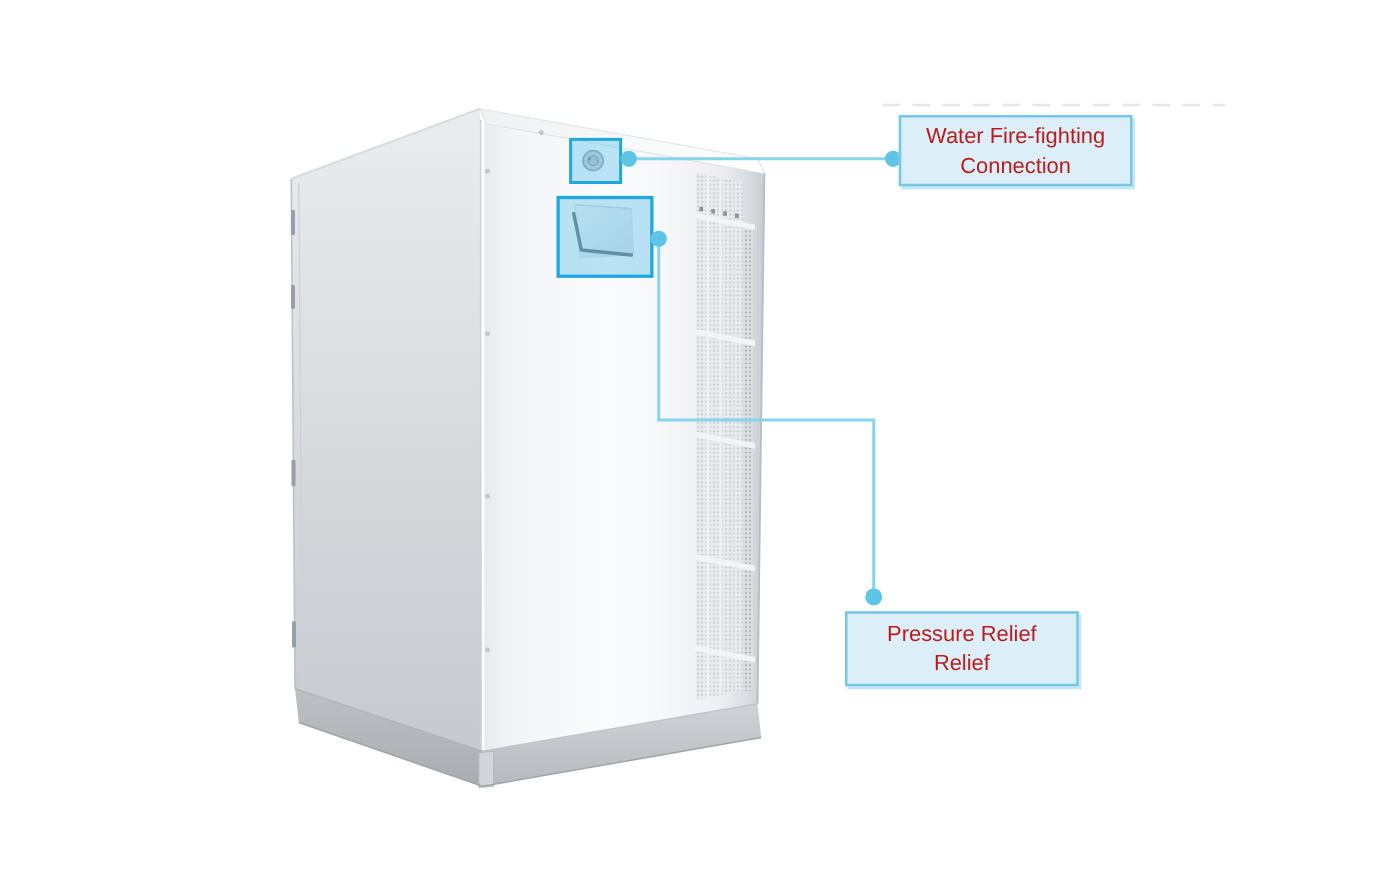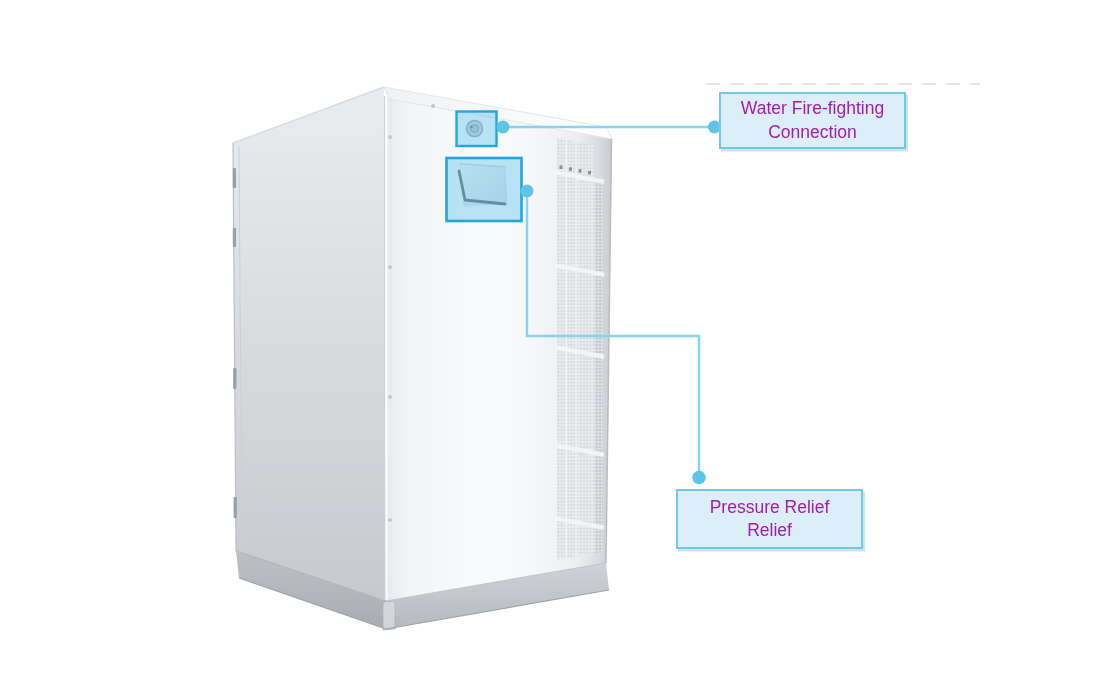--- a/index.html
+++ b/index.html
@@ -17,21 +17,21 @@
     background: #dceef8;
     border: 2px solid #72c8e5;
     box-shadow: 2px 2.5px 0 rgba(130,200,228,0.45);
     display: flex;
     flex-direction: column;
     align-items: center;
     justify-content: center;
     text-align: left;
     font-size: 17.5px;
     line-height: 1.32;
-    color: #a21caf;
+    color: #b91c1c;
     box-sizing: border-box;
   }
   .callout-label span { display: block; white-space: nowrap; }
   #label-water { left: 719px; top: 92px; width: 187px; height: 57px; }
   #label-prv   { left: 676px; top: 489px; width: 187px; height: 60px; }
 </style>
 </head>
 <body>
 
 <div class="stage">

